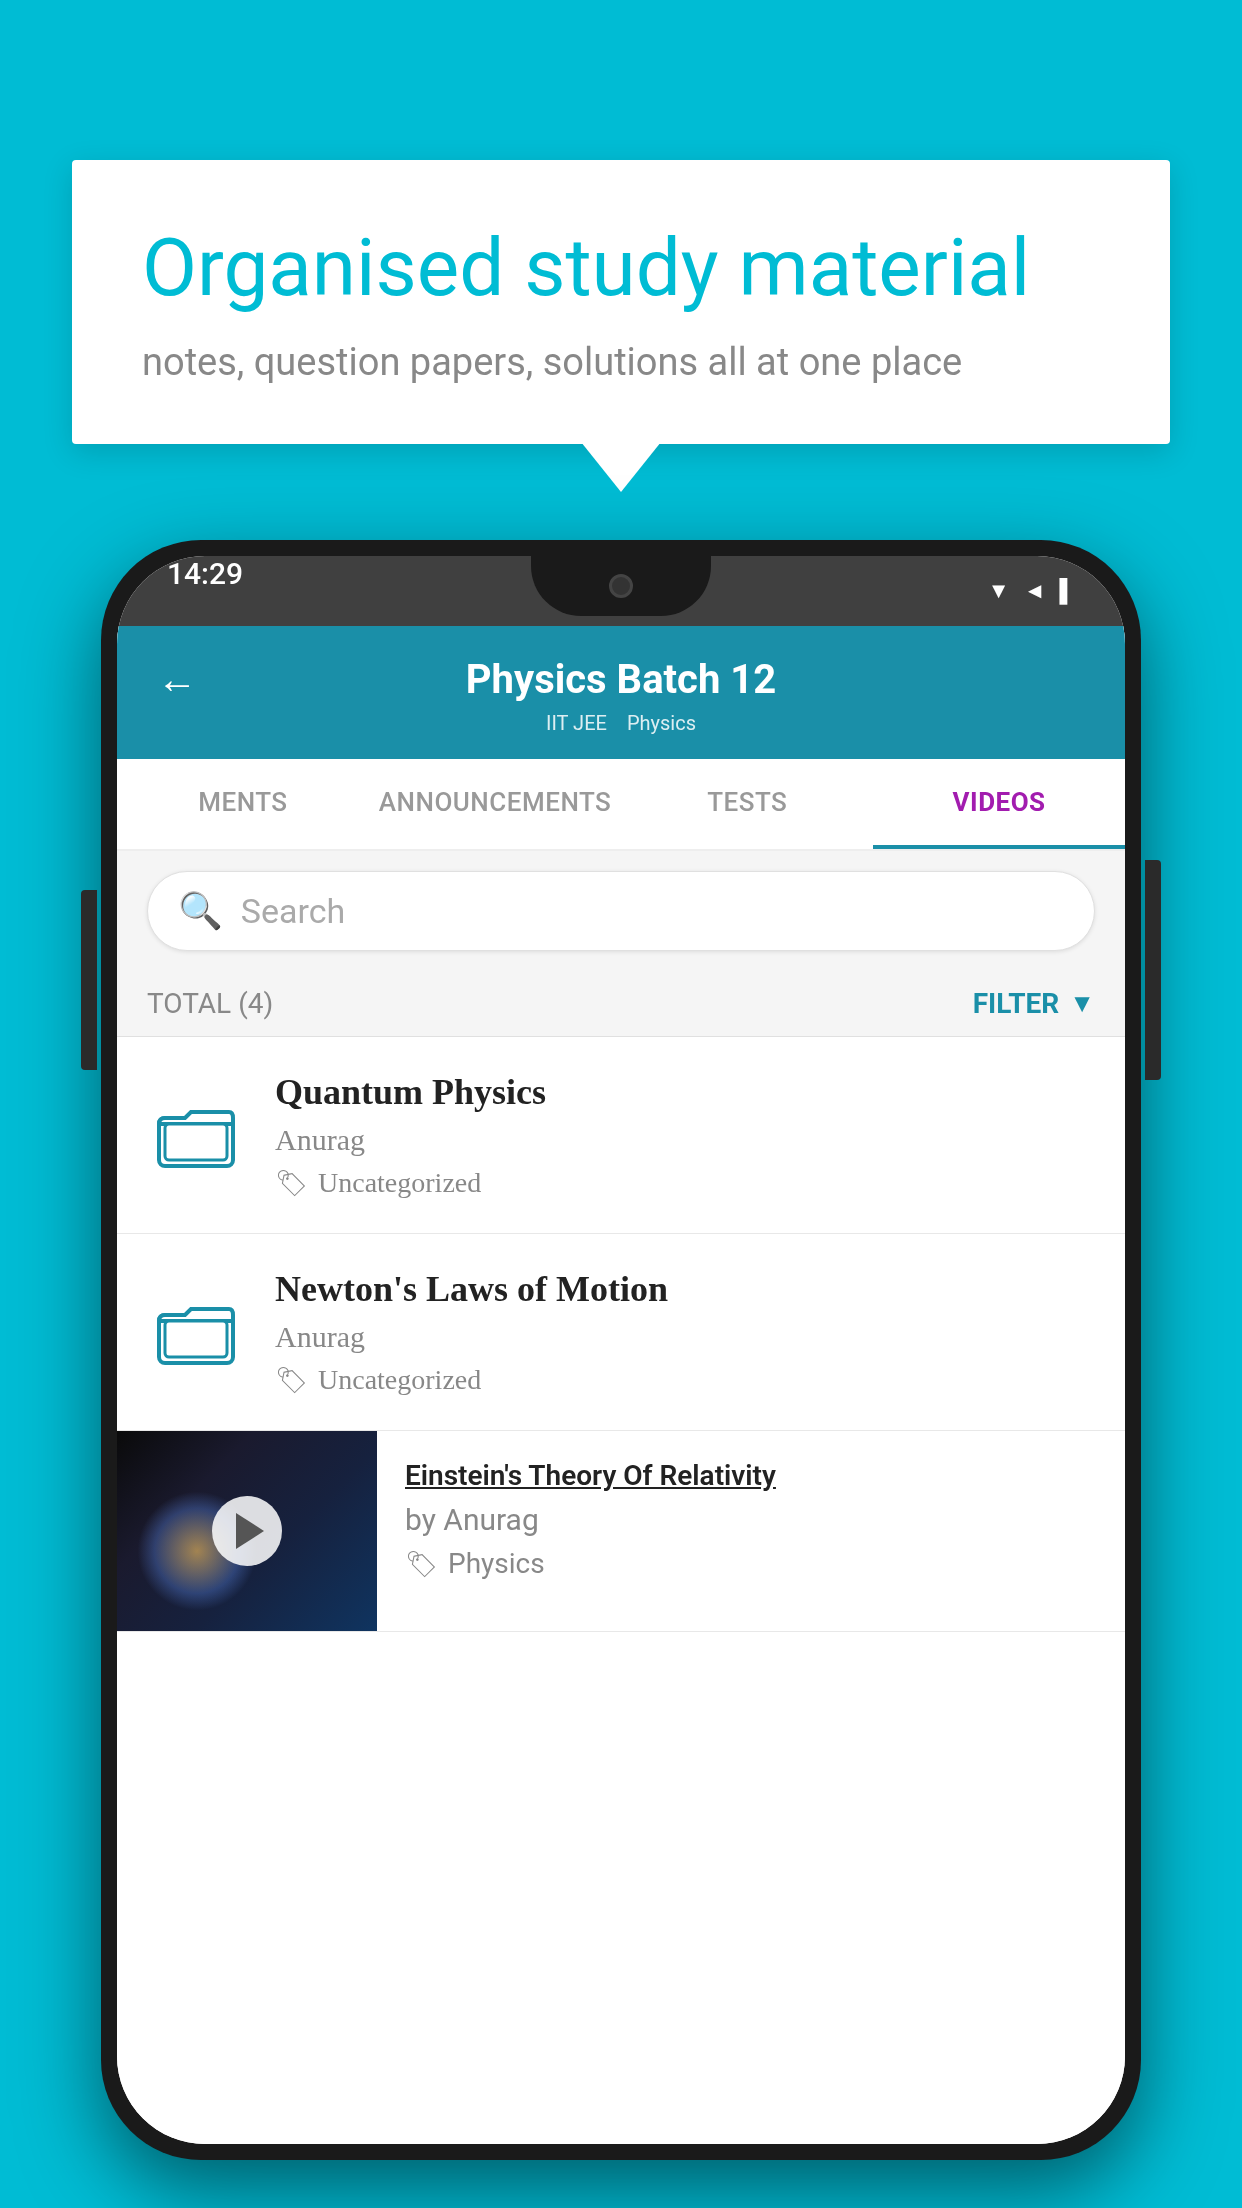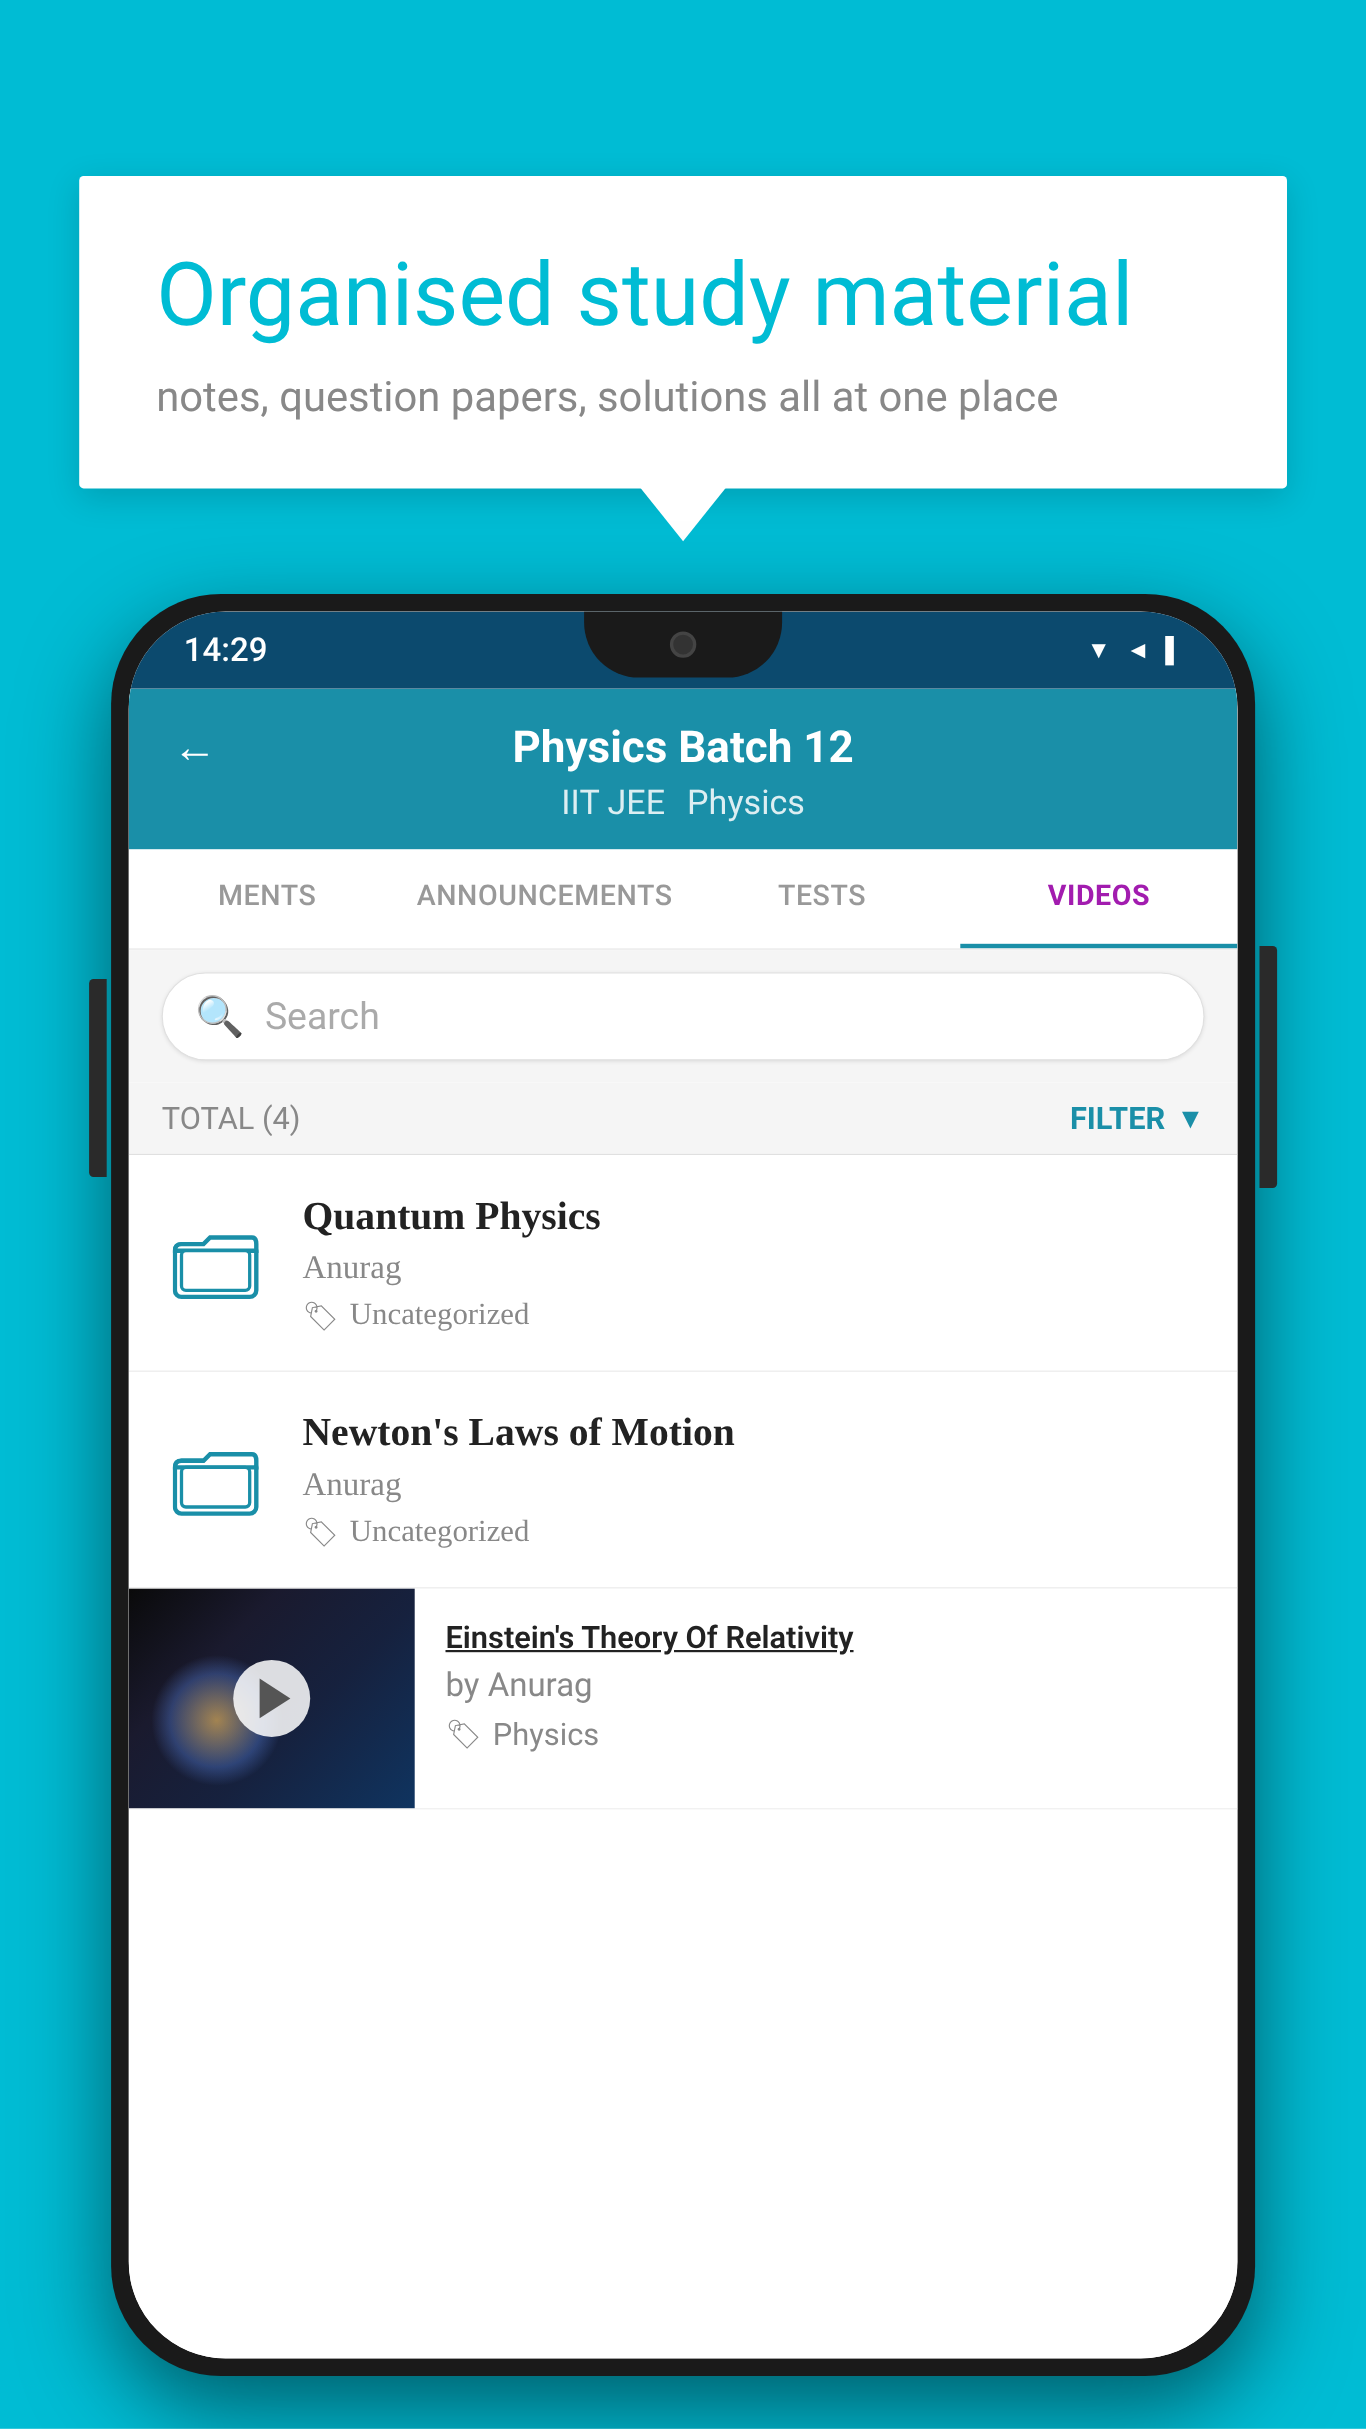--- a/index.html
+++ b/index.html
@@ -128,23 +128,22 @@
       border: 3px solid #444;
     }
 
     
     .status-bar {
       position: absolute;
       top: 0;
       left: 0;
       right: 0;
       height: 70px;
-      background: #0c4a6e;
-      display: flex;
-      align-items: center;
+      background: #404040;
+      display: flex;
       justify-content: space-between;
       padding: 0 50px;
       z-index: 5;
     }
 
     .status-time {
       color: white;
       font-size: 30px;
       font-weight: 500;
     }
@@ -199,21 +198,21 @@
 
     .header-title {
       color: white;
       font-size: 40px;
       font-weight: 700;
       text-align: center;
     }
 
     .header-subtitle {
       color: rgba(255,255,255,0.85);
-      font-size: 31px;
+      font-size: 20px;
       margin-top: 8px;
       display: flex;
       gap: 20px;
     }
 
     
     .tabs {
       background: white;
       display: flex;
       border-bottom: 2px solid #eee;

